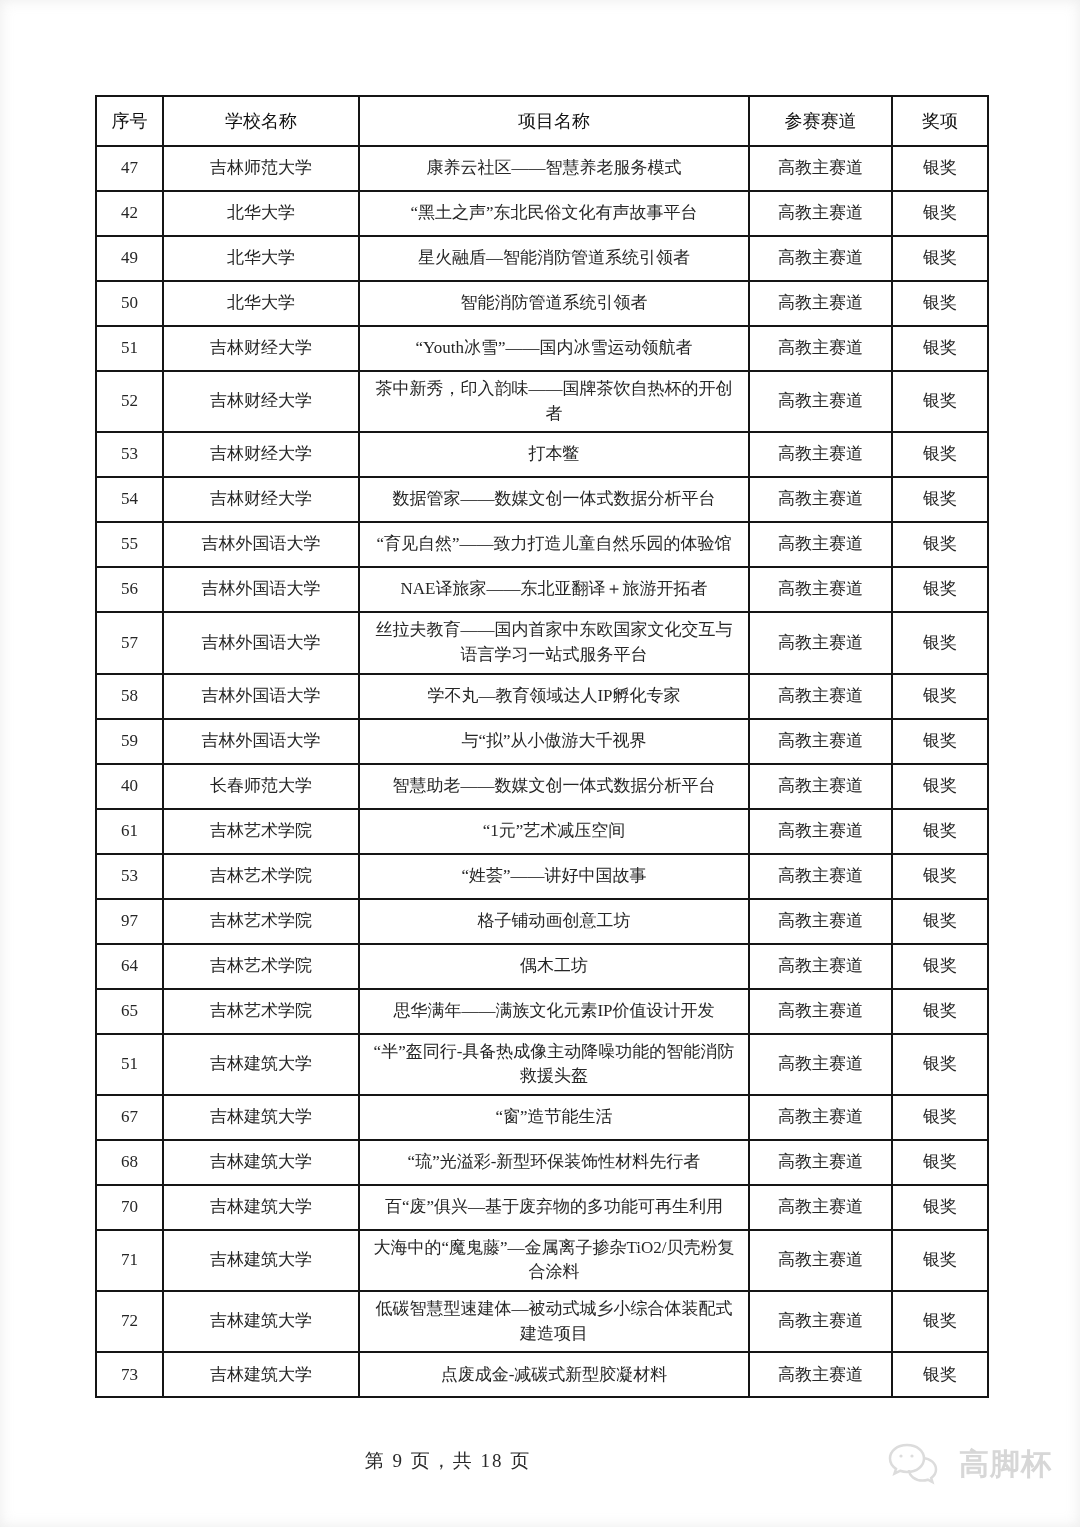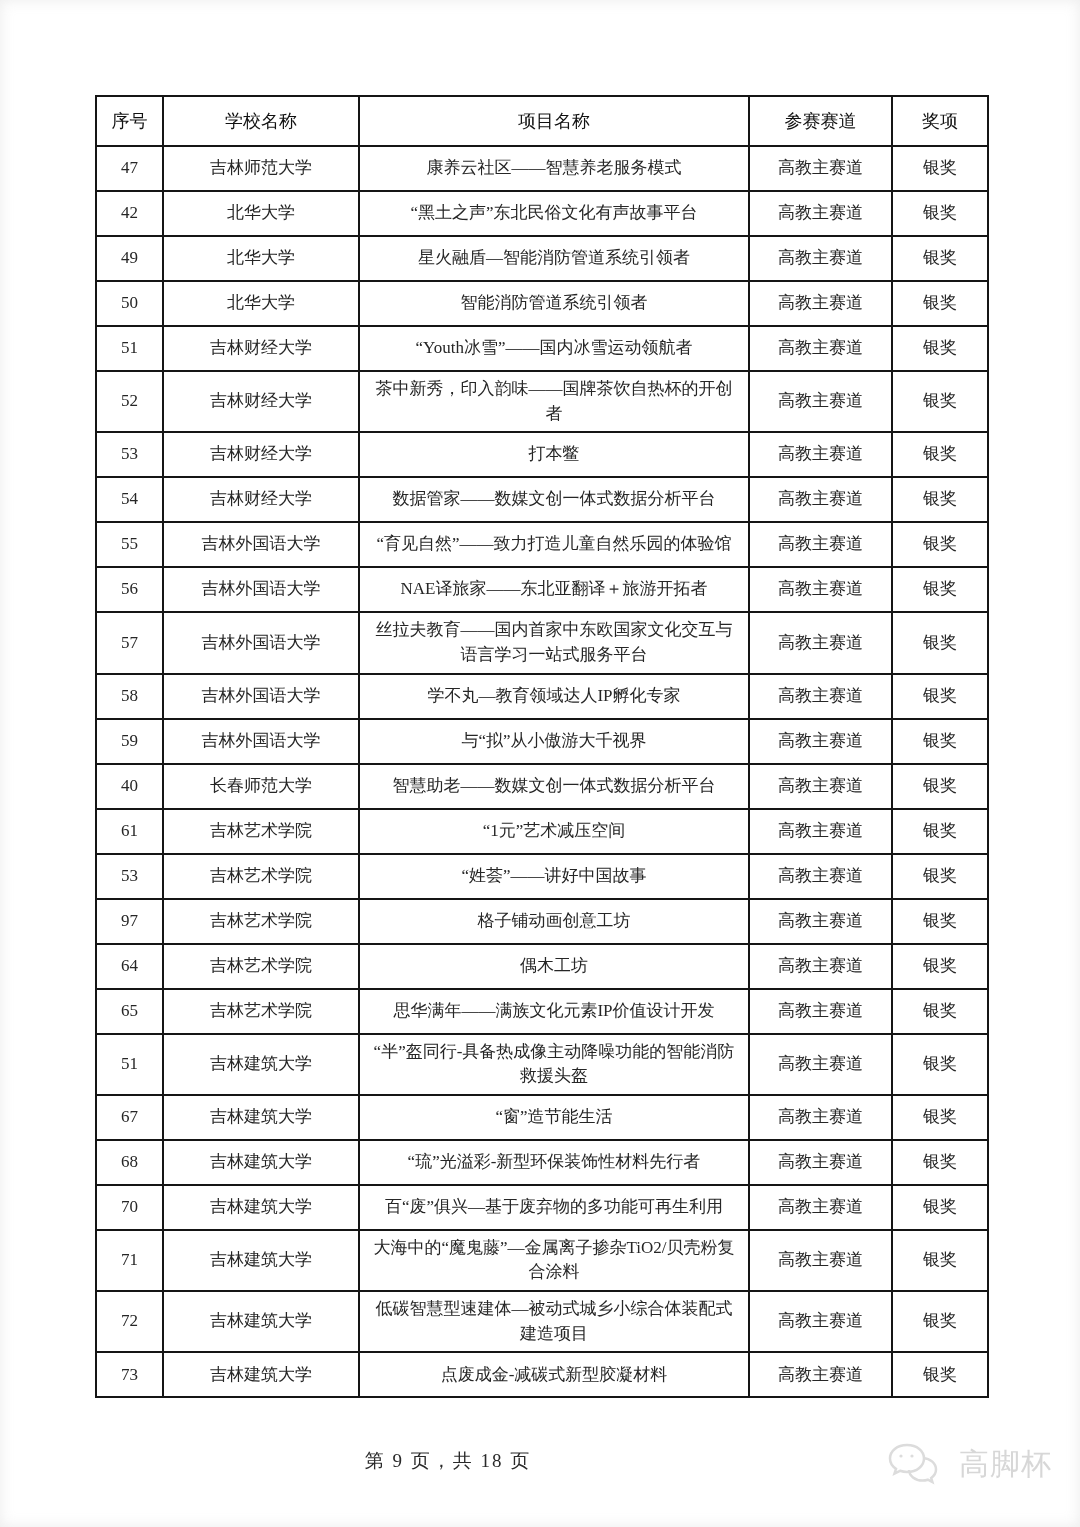--- a/index.html
+++ b/index.html
@@ -47,21 +47,21 @@
     font-size:19px;
     letter-spacing:2px;
     color:#2a2a2a;
   }
   .watermark{
     position:absolute;
     right:28px;top:1442px;
     display:flex;align-items:center;gap:20px;
     color:#d7d7d7;
     font-size:30px;
-    font-weight:normal;
+    font-weight:bold;
     letter-spacing:1px;
     user-select:none;
   }
   .watermark svg{display:block;}
 </style>
 </head>
 <body>
 
 <div class="page">
 

